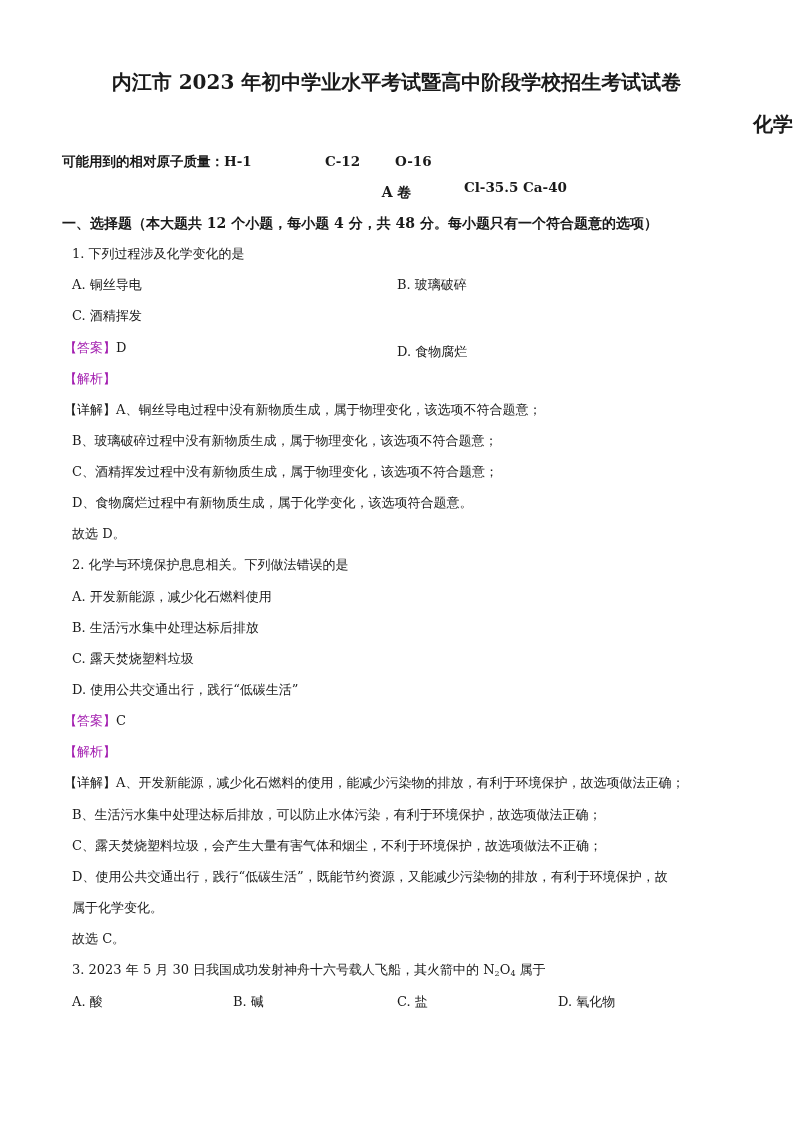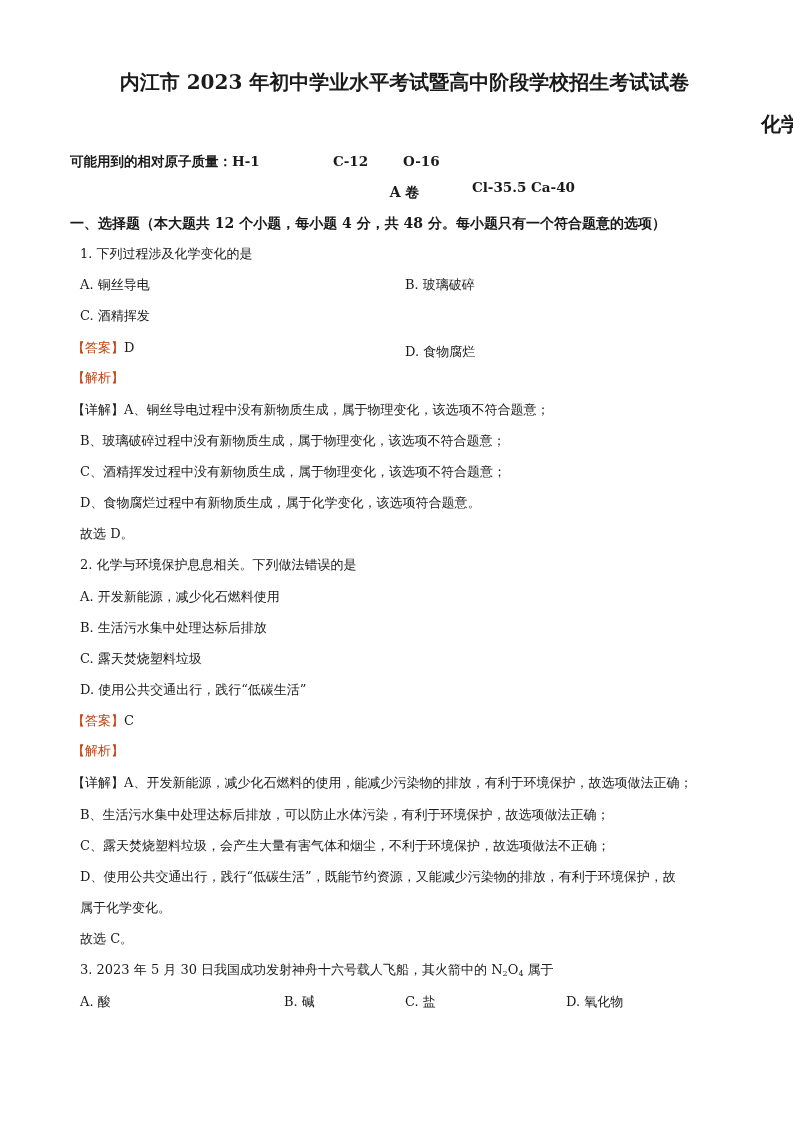--- a/index.html
+++ b/index.html
@@ -1,31 +1,31 @@
 <!DOCTYPE html>
 <html><head>
 <meta charset="utf-8">
 <style>
   html, body { margin: 0; padding: 0; background: #ffffff; }
   body {
     width: 793px; height: 1122px; position: relative; overflow: hidden;
     font-family: "DejaVu Serif", "Liberation Serif", serif;
     color: #1a1a1a;
   }
-  .page { position: absolute; left: 8px; top: 0; width: 651px; height: 1122px; }
+  .page { position: absolute; left: 0; top: 0; width: 651px; height: 1122px; }
   .line { position: absolute; left: 72px; font-size: 13px; line-height: 16px; white-space: nowrap; }
   .title {
     position: absolute; left: 0; width: 793px; text-align: center;
     font-weight: bold; font-size: 20px; line-height: 24px;
   }
   .subtitle { font-size: 20px; }
   .mass-row { font-weight: bold; font-size: 13.5px; }
   .center-line { position: absolute; left: 0; width: 793px; text-align: center; font-weight: bold; font-size: 14px; line-height: 16px; }
   .section { font-weight: bold; font-size: 14px; left: 62px; }
-  .blue { color: #c2410c; font-family: Liberation Mono, monospace; }
+  .blue { color: #a21caf; }
   .opt { position: absolute; font-size: 13px; line-height: 16px; white-space: nowrap; }
   sub { font-size: 8px; vertical-align: -2px; line-height: 0; }
 </style>
 </head>
 <body>
 
 <div class="page">
 
   <div class="title" style="top:70px;">内江市 2023 年初中学业水平考试暨高中阶段学校招生考试试卷</div>
   <div class="title subtitle" style="top:112px;text-align:right;">化学</div>
@@ -79,17 +79,17 @@
   <div class="line" style="top:807px;">B、生活污水集中处理达标后排放，可以防止水体污染，有利于环境保护，故选项做法正确；</div>
   <div class="line" style="top:838px;">C、露天焚烧塑料垃圾，会产生大量有害气体和烟尘，不利于环境保护，故选项做法不正确；</div>
   <div class="line" style="top:869px;">D、使用公共交通出行，践行“低碳生活”，既能节约资源，又能减少污染物的排放，有利于环境保护，故</div>
   <div class="line" style="top:900px;">属于化学变化。</div>
   <div class="line" style="top:931px;">故选 C。</div>
 
   <div class="line" style="top:962px;">
     <span>3. 2023 年 5 月 30 日我国成功发射神舟十六号载人飞船，其火箭中的 </span><span><span>N</span><sub>2</sub><span>O</span><sub>4</sub></span><span> 属于</span>
   </div>
   <div class="opt" style="top:994px; left:72px;">A. 酸</div>
-  <div class="opt" style="top:994px; left:233px;margin-left:43px;">B. 碱</div>
+  <div class="opt" style="top:994px; left:233px;">B. 碱</div>
   <div class="opt" style="top:994px; left:397px;">C. 盐</div>
   <div class="opt" style="top:994px; left:558px;">D. 氧化物</div>
 
 </div>
 
 </body></html>

